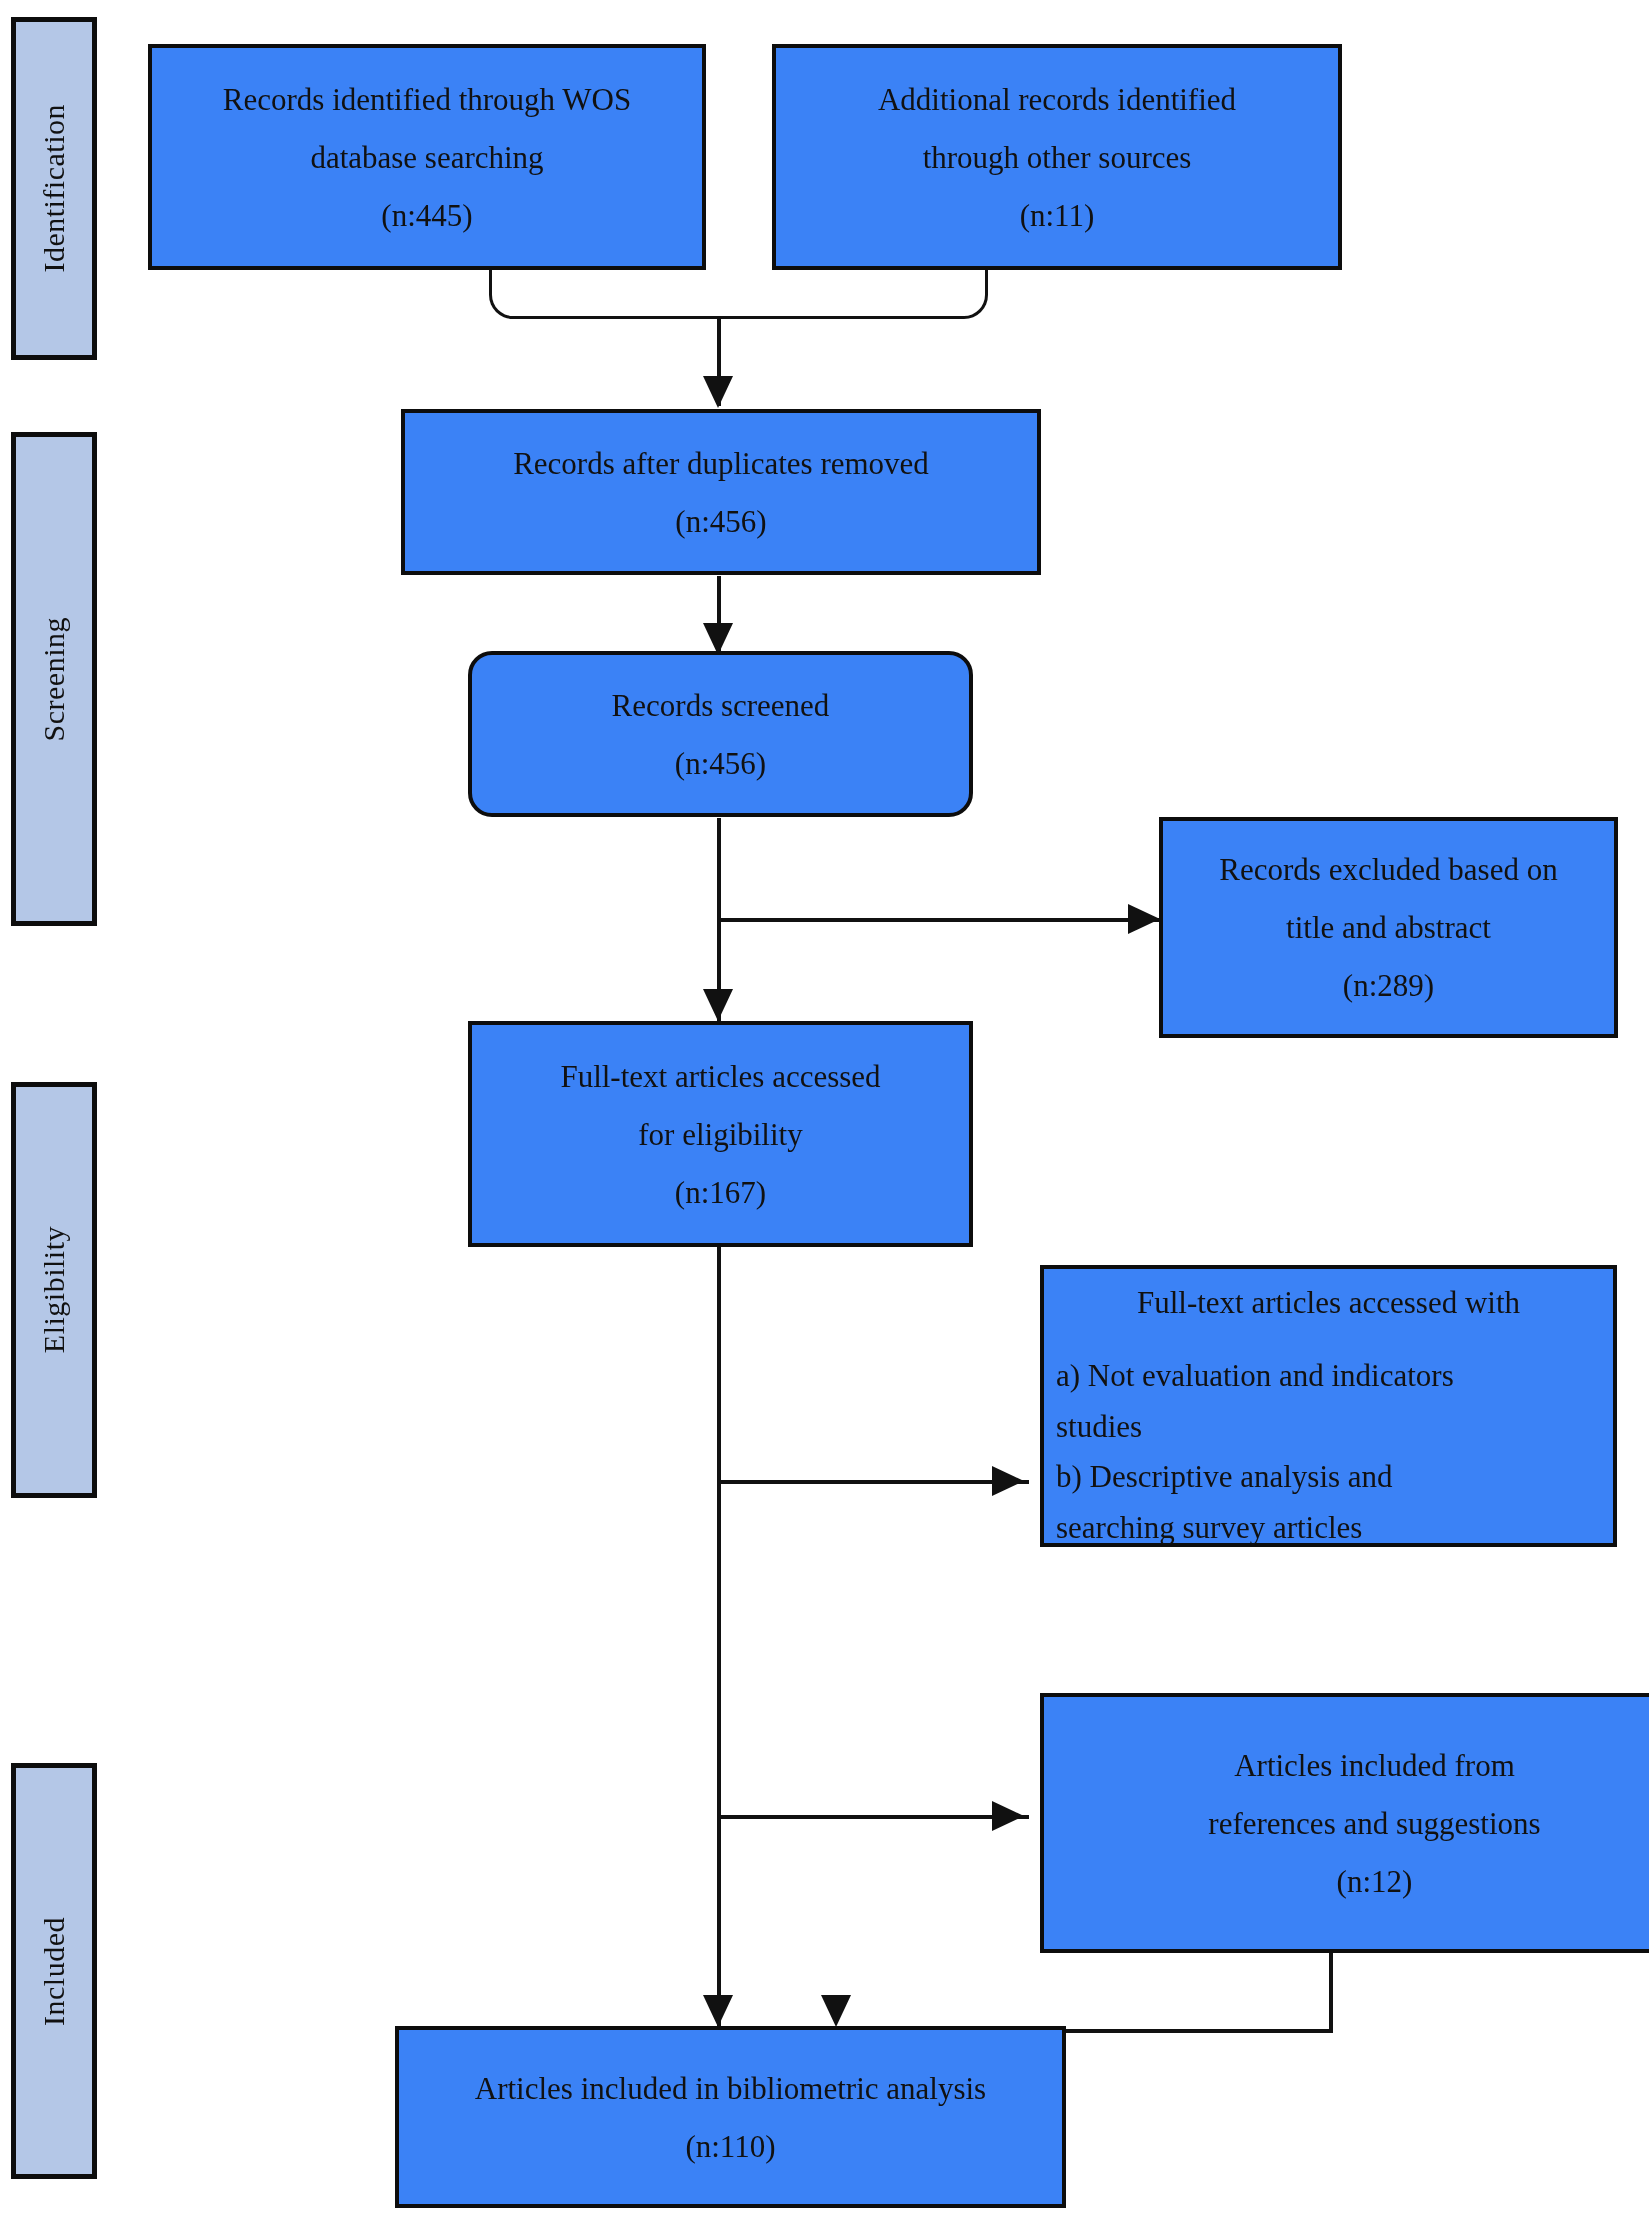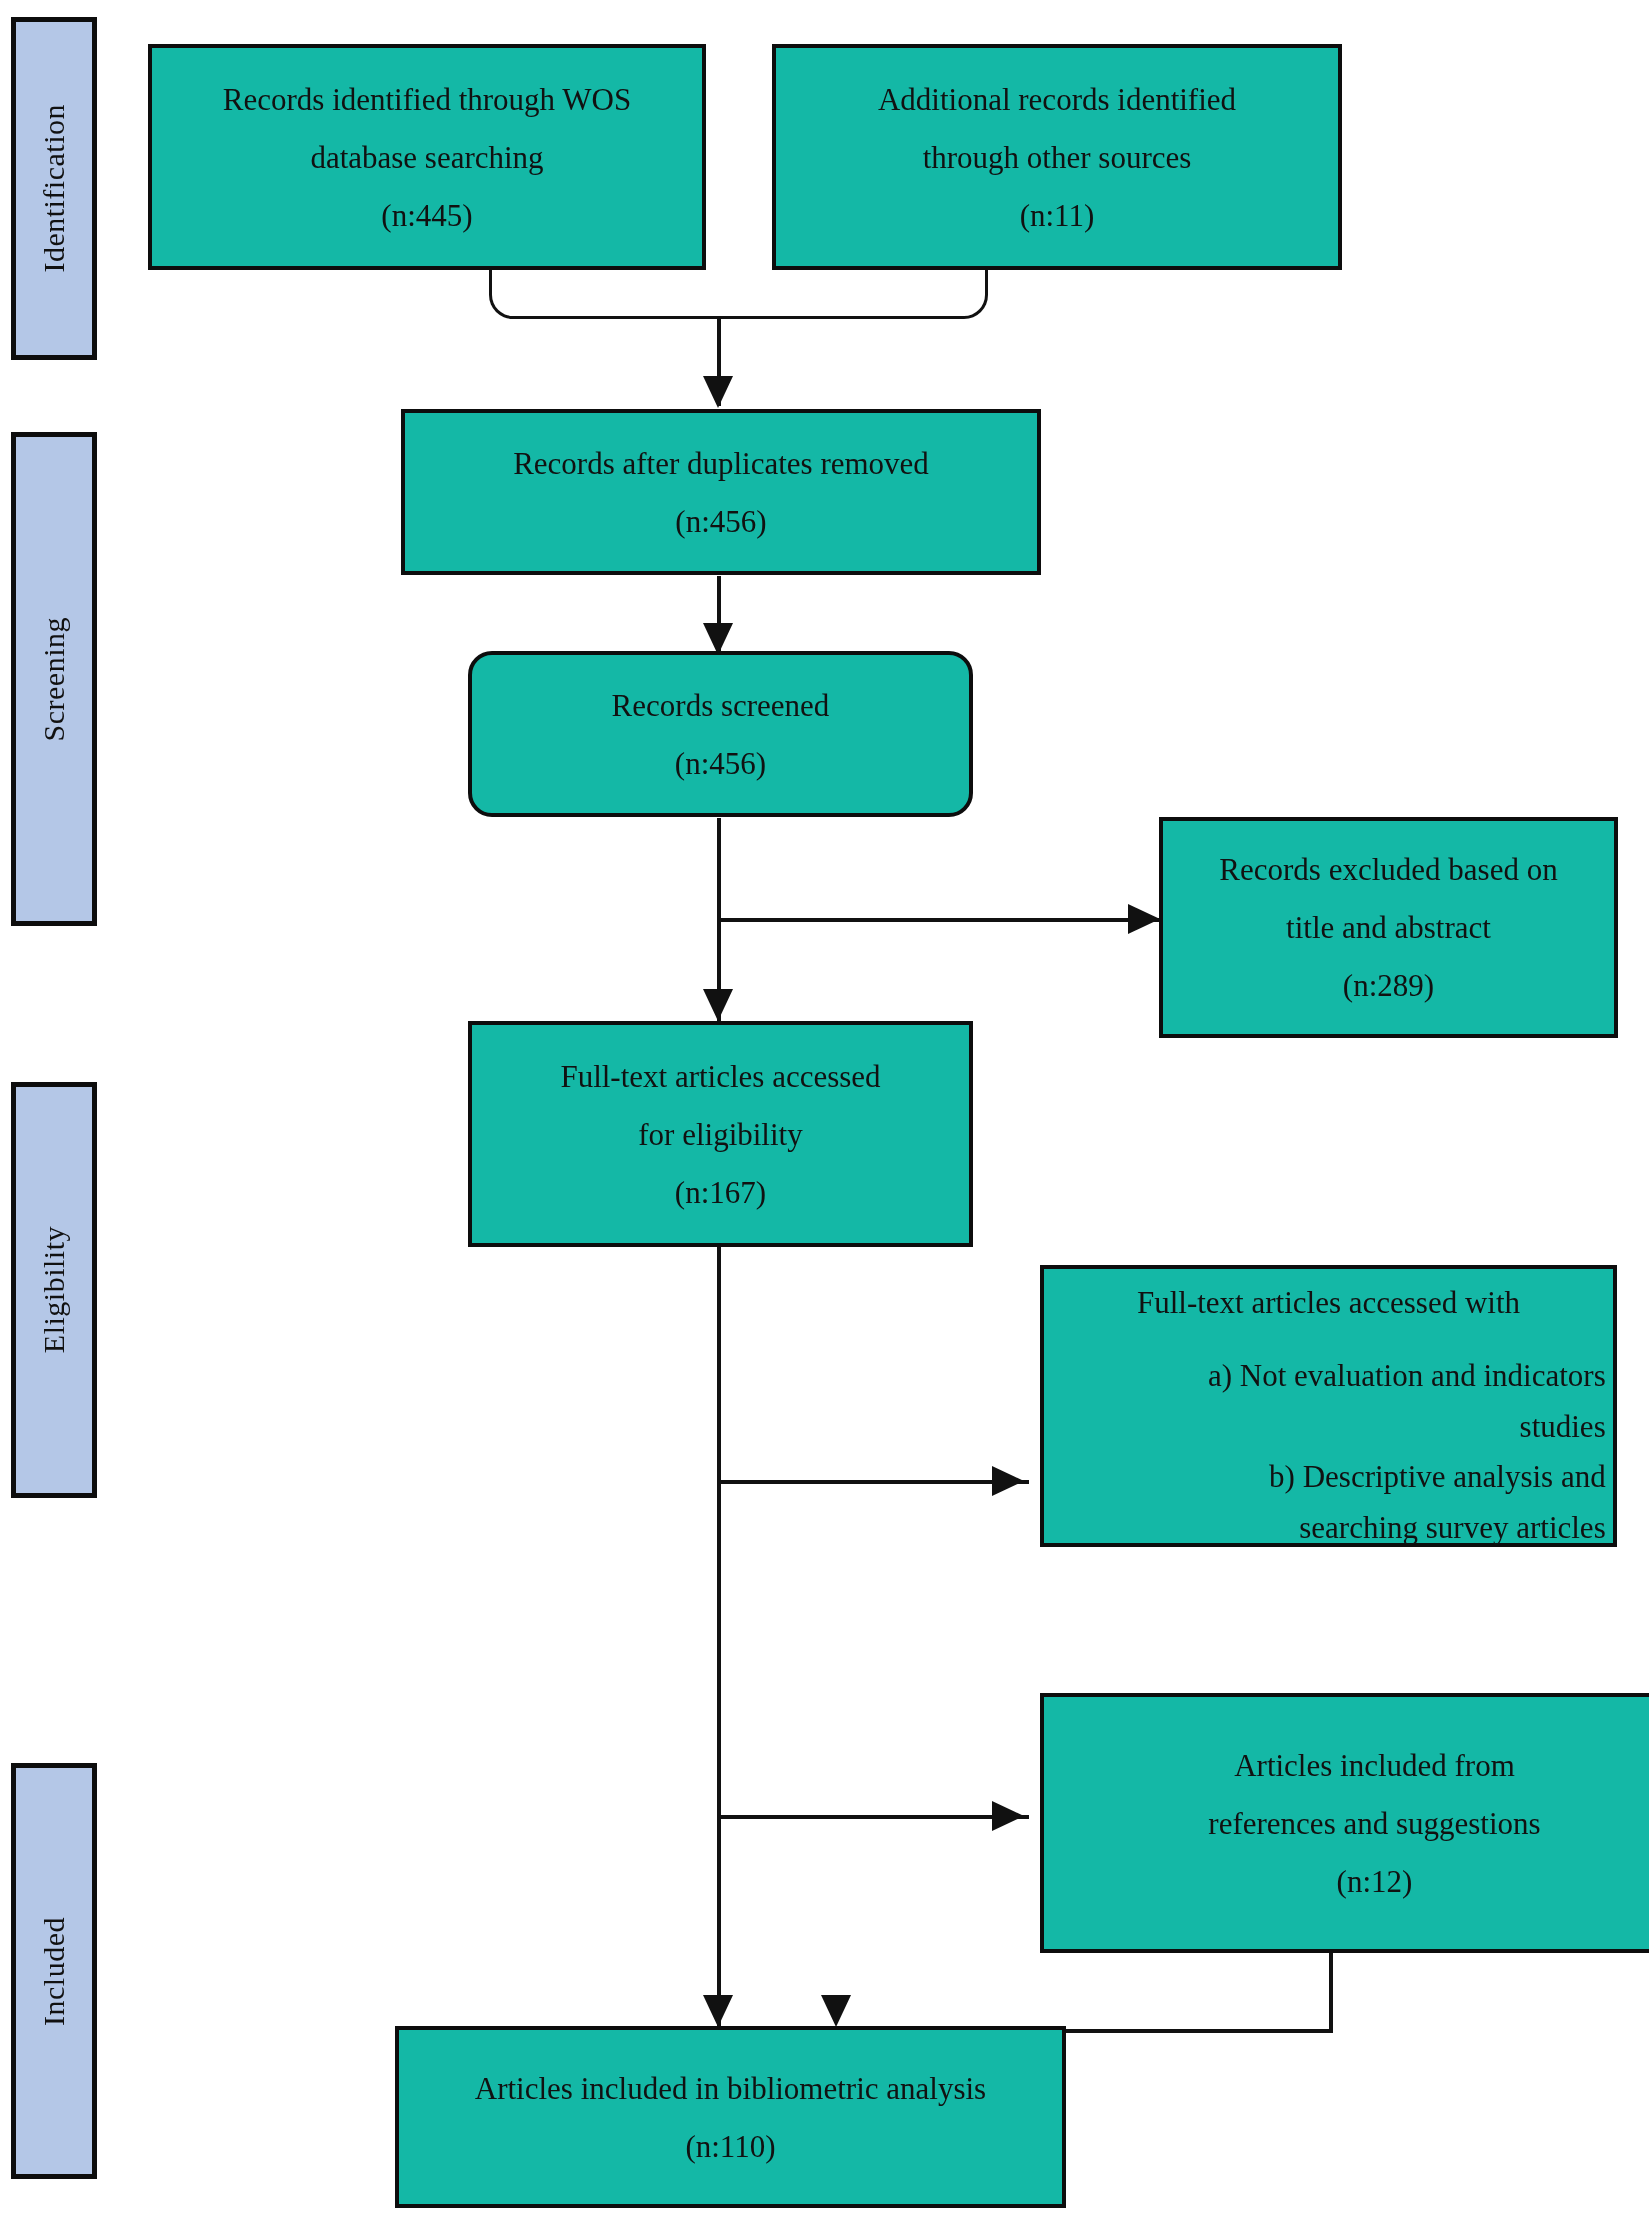--- a/index.html
+++ b/index.html
@@ -33,42 +33,42 @@
     font-size: 30px;
     line-height: 1;
     color: #111111;
     letter-spacing: 0.5px;
     white-space: nowrap;
   }
 
   
   .node {
     position: absolute;
-    background: #14b8a6;
+    background: #3b82f6;
     border: 4.7px solid #0d0d0d;
     box-sizing: border-box;
     display: flex;
     flex-direction: column;
     align-items: center;
     justify-content: center;
     color: #111111;
     font-size: 31px;
     line-height: 1.0;
   }
   .node .line {
     display: block;
     width: 100%;
     text-align: center;
     padding: 0 7.3px;
     box-sizing: border-box;
     white-space: nowrap;
   }
   .node.left-align .line.lft {
-    text-align: right;
-    padding-left: 20px;
+    text-align: left;
+    padding-left: 12px;
   }
   .node .gap-sm { height: 23px; }
   .node .gap-md { height: 27px; }
 
   
   .vline {
     position: absolute;
     background: #111111;
     width: 3.6px;
   }

